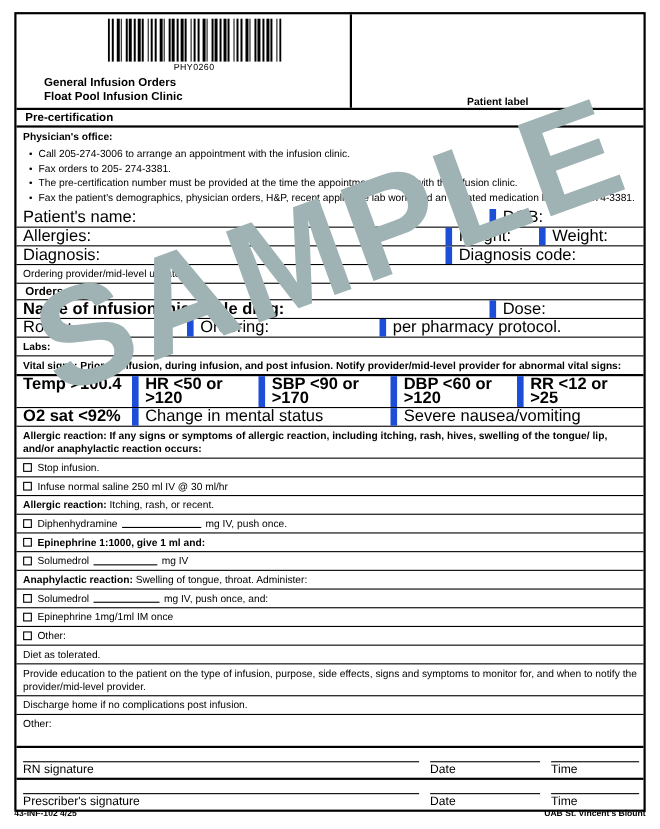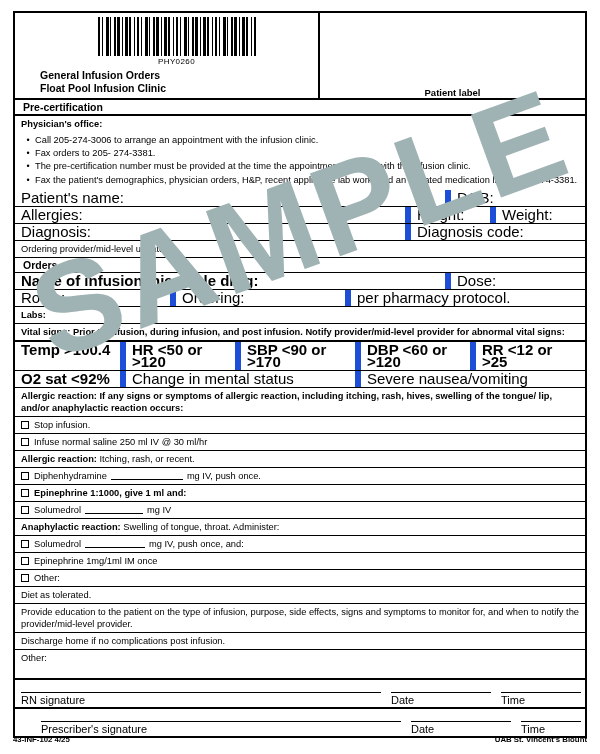--- a/index.html
+++ b/index.html
@@ -361,21 +361,21 @@
       </div>
       <div class="sigcell" style="width:110px;">
         <div class="sigline">Date</div>
       </div>
       <div class="sigcell" style="flex:1;">
         <div class="sigline">Time</div>
       </div>
     </div>
 
     <div class="sigrow" style="border-bottom:none;">
-      <div class="sigcell last" style="width:370px;margin-left:20px;">
+      <div class="sigcell last" style="width:370px;">
         <div class="sigline">Prescriber's signature</div>
       </div>
       <div class="sigcell last" style="width:110px;">
         <div class="sigline">Date</div>
       </div>
       <div class="sigcell last" style="flex:1;">
         <div class="sigline">Time</div>
       </div>
     </div>
 

